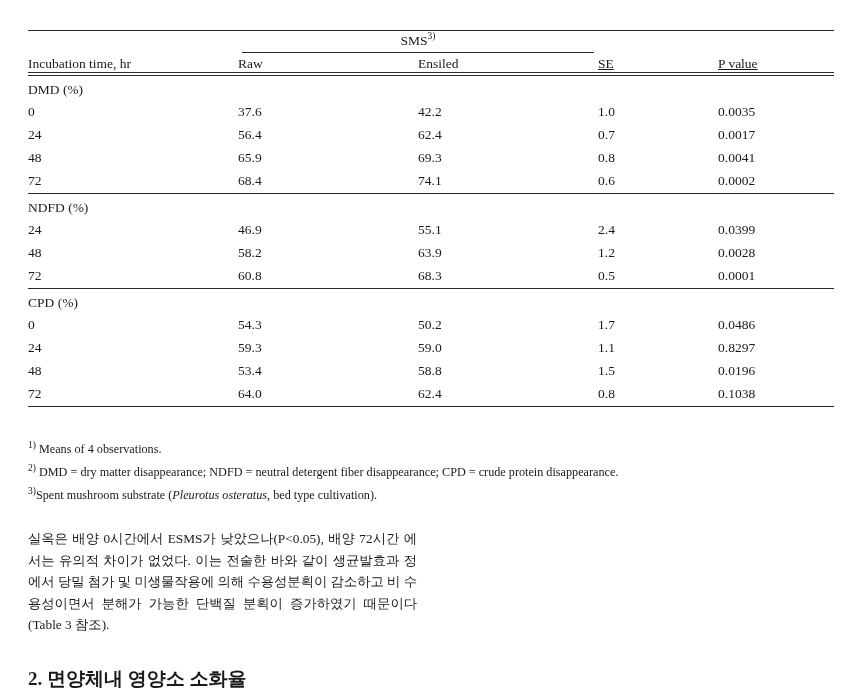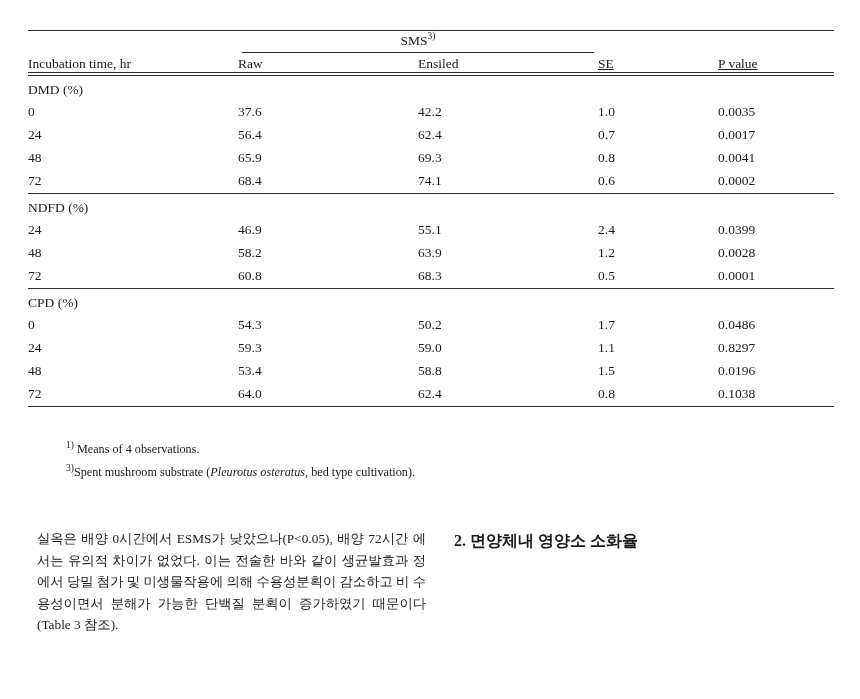--- a/index.html
+++ b/index.html
@@ -114,46 +114,47 @@
 
   
   .footnotes {
     position: absolute;
     left: 28px;
     top: 437px;
     width: 806px;
     font-size: 12.2px;
     line-height: 1.72;
   }
-  .footnotes div { white-space: nowrap; margin-left: 38px; }
+  .footnotes div { white-space: nowrap; }
   sup { font-size: 9.5px; vertical-align: super; }
   .it { font-style: italic; }
 
   
   .body-cols {
     position: absolute;
-    left: 37px;
+    left: 28px;
     top: 528px;
     width: 806px;
     display: flex;
     gap: 28px;
+    flex-direction: column;
   }
   .col {
     width: 389px;
     font-size: 13.3px;
     line-height: 1.62;
   }
   .col p {
     margin: 0;
     text-align: justify;
     text-justify: inter-character;
   }
   .sub-title {
     margin: 0 0 14px 0;
-    font-size: 16px;
+    font-size: 19px;
     font-weight: bold;
   }
   .indent-p { text-indent: 16px; }
 </style>
 </head>
 <body>
 
 <div class="page">
 
   <div class="table-wrap">
@@ -295,20 +296,24 @@
         </tbody>
     </table>
   </div>
 
   <div class="footnotes">
     <div>
       <sup>1)</sup>
       <span>Means of 4 observations.</span>
     </div>
     <div>
+      <sup>2)</sup>
+      <span>DMD = dry matter disappearance; NDFD = neutral detergent fiber disappearance; CPD = crude protein disappearance.</span>
+    </div>
+    <div>
       <sup>3)</sup><span>Spent mushroom substrate (</span><span class="it">Pleurotus osteratus</span><span>, bed type cultivation).</span>
     </div>
   </div>
 
   <div class="body-cols">
     <div class="col">
       <p>실옥은 배양 0시간에서 ESMS가 낮았으나(P&lt;0.05), 배양 72시간 에서는 유의적 차이가 없었다. 이는 전술한 바와 같이 생균발효과 정에서 당밀 첨가 및 미생물작용에 의해 수용성분획이 감소하고 비 수용성이면서 분해가 가능한 단백질 분획이 증가하였기 때문이다 (Table 3 참조).</p>
     </div>
     <div class="col">
       <p class="sub-title">2. 면양체내 영양소 소화율</p>

